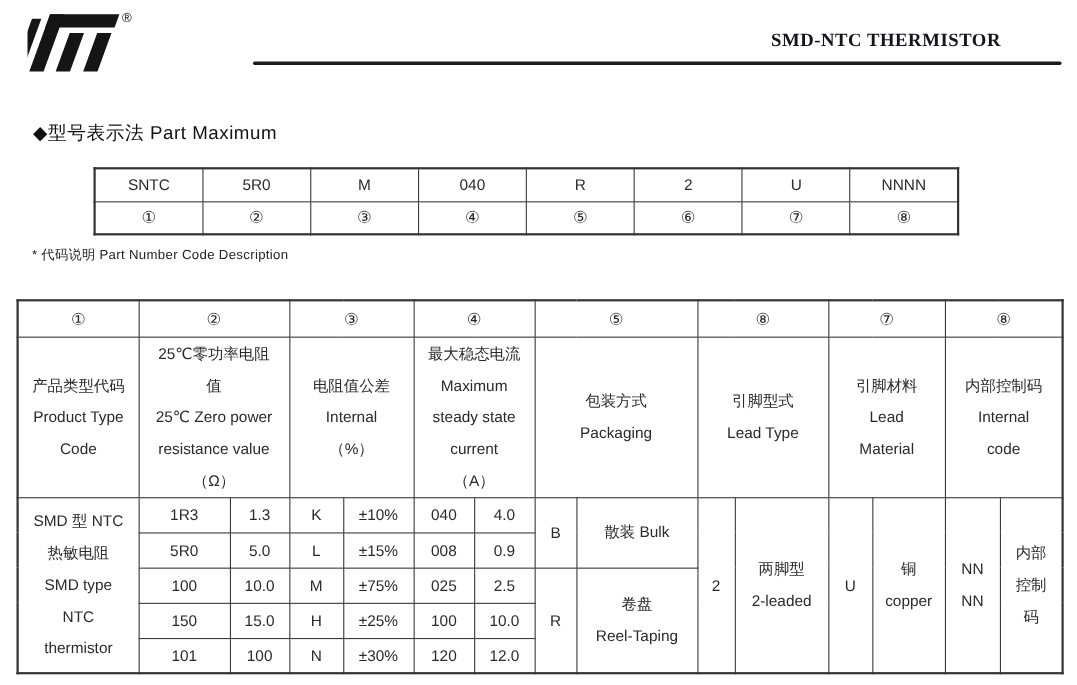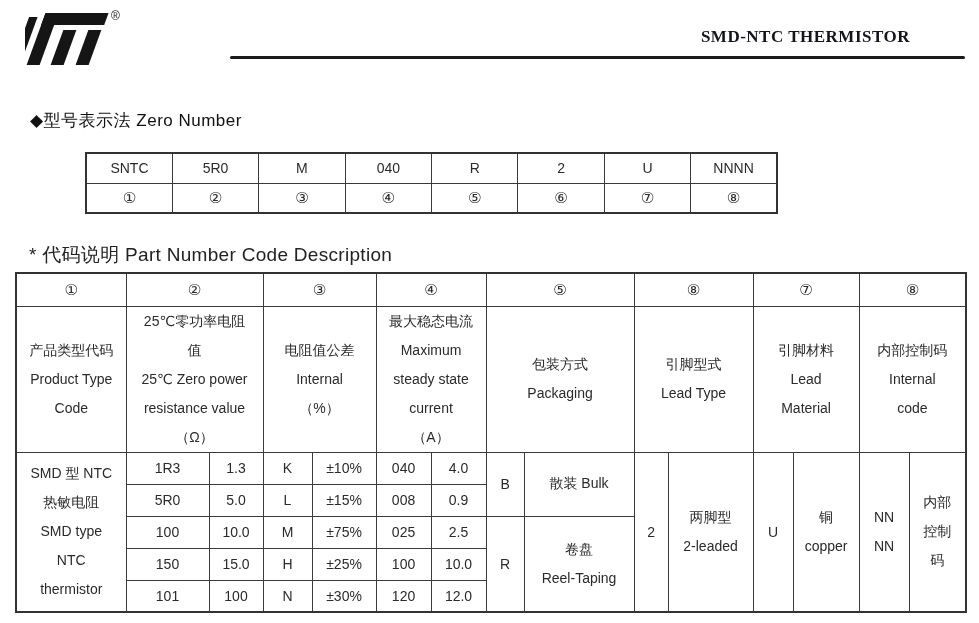--- a/index.html
+++ b/index.html
@@ -31,37 +31,37 @@
     position: absolute; left: 230px; right: 14px; top: 56px;
     height: 3px; background: #1a1a1a; border-radius: 2px;
   }
 
   
   #pn-heading {
     position: absolute; left: 30px; top: 109px;
     font-size: 17px; color: #111; letter-spacing: 0.5px; white-space: nowrap;
   }
   #desc-heading {
-    position: absolute; left: 29px; top: 242px;
-    font-size: 19px; color: #222; letter-spacing: 0.3px; white-space: nowrap; text-align: center;
+    position: absolute; left: 29px; top: 223px;
+    font-size: 12px; color: #222; letter-spacing: 0.3px; white-space: nowrap; text-align: center;
   }
 
   
   table { border-collapse: collapse; table-layout: fixed; }
   td {
     border: 1px solid #3a3a3a;
     text-align: center; vertical-align: middle;
     font-size: 14px; color: #2a2a2a;
     white-space: pre-line;
     overflow: hidden;
   }
 
   #pn-table {
     position: absolute; left: 85px; top: 152px;
-    width: 693px;
+    width: 787px;
     border: 2px solid #333;
   }
   #pn-table td { height: 30px; }
   #pn-table .pos { font-size: 15px; }
 
   #code-table {
     position: absolute; left: 15px; top: 272px;
     width: 950px;
     border: 2px solid #333;
   }
@@ -83,21 +83,21 @@
       <rect x="24" y="21" width="13" height="35"></rect>
       <rect x="49" y="21" width="13" height="35"></rect>
     </g>
     <text x="86" y="14" font-size="12" fill="#151515">®</text>
   </svg>
 
 
   <div id="doc-title">SMD-NTC THERMISTOR</div>
   <div id="header-rule"></div>
 
-  <div id="pn-heading">◆型号表示法 Zero Number</div>
+  <div id="pn-heading">◆型号表示法 Part Maximum</div>
 
   <table id="pn-table">
     <tbody>
         <tr>
       <td>SNTC</td>
       <td>5R0</td>
       <td>M</td>
       <td>040</td>
       <td>R</td>
       <td>2</td>

